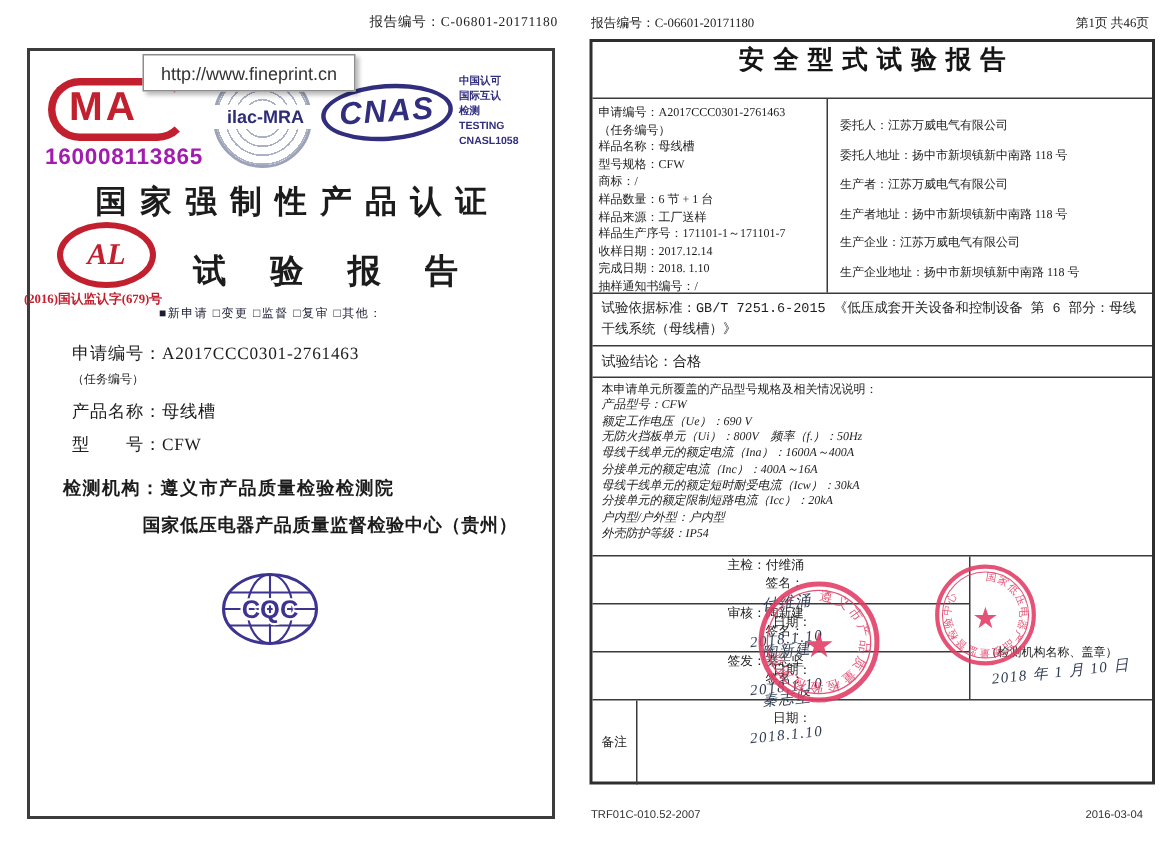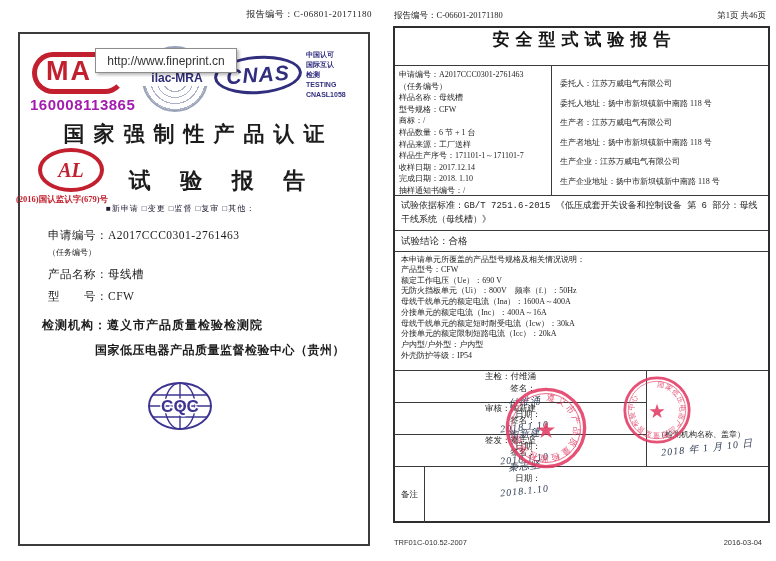--- a/index.html
+++ b/index.html
@@ -34,21 +34,21 @@
     border-radius:50%; display:flex; align-items:center; justify-content:center;
     transform:rotate(-4deg); }
   .cnas-text { font-family:"Liberation Sans",sans-serif; font-weight:bold; font-style:italic;
     font-size:21px; color:#312e7e; letter-spacing:1px; }
   .cnas-side { left:306px; top:50px; width:60px; font-family:"Liberation Sans",sans-serif;
     font-weight:bold; font-size:7px; line-height:10px; color:#312e7e; }
 
   .fineprint { left:95px; top:36px; width:142px; height:25px; background:#fff;
     border:1px solid #8d8d8d; box-shadow:2px 2px 3px rgba(0,0,0,.28);
     display:flex; align-items:center; justify-content:center;
-    font-family:"Liberation Sans",sans-serif; font-size:12px; color:#333; z-index:9;margin-top:12px; }
+    font-family:"Liberation Sans",sans-serif; font-size:12px; color:#333; z-index:9; }
 
   .lp-title1 { left:20px; top:120px; width:348px; text-align:center; font-size:21px;
     font-weight:600; letter-spacing:9px; text-indent:9px; color:#1c1c1c; }
 
   .cal-ellipse { left:38px; top:148px; width:66px; height:44px; border:4px solid #c2202e;
     border-radius:50%; display:flex; align-items:center; justify-content:center; }
   .cal-text { font-weight:bold; font-style:italic; font-size:20px; color:#c2202e; }
   .cal-caption { left:16px; top:194px; font-size:8.5px; font-weight:bold; color:#c2202e; }
 
   .lp-title2 { left:112px; top:166px; width:210px; text-align:center; font-size:22px;
@@ -82,21 +82,21 @@
   .client-line{ font-size:8px; line-height:19.5px; color:#1d1d1d; white-space:nowrap; }
 
   .rp-standard-row { top:168px; height:35px; padding:3px 8px 0 6px;font-family:Liberation Mono, monospace; }
   .standard-text { font-size:9px; line-height:14px; color:#1d1d1d; }
 
   .rp-conclusion-row { top:203px; height:21px; padding:4px 6px 0 6px; }
   .conclusion-text { font-size:9.5px; color:#1d1d1d; }
 
   .rp-details-row { top:224px; height:119px; padding:2px 6px 0 6px; overflow:hidden; }
   .details-title { font-size:8px; line-height:11px; color:#1d1d1d; }
-  .detail-line  { font-size:8px; line-height:10.7px; color:#1d1d1d; white-space:nowrap; }
+  .detail-line  { font-size:8px; line-height:10.7px; color:#1d1d1d; white-space:nowrap;font-style:italic; }
 
   .rp-sign-block { top:343px; height:96px; display:flex; border-bottom:1px solid #3a3a3a;
     position:absolute; width:100%; }
   .sign-left { width:252px; border-right:1px solid #3a3a3a; }
   .sign-row { height:32px; border-bottom:1px solid #3a3a3a; display:flex; align-items:center;
     padding-left:7px; font-size:8.5px; color:#1d1d1d;flex-direction:column; }
   .sign-row:last-child { border-bottom:none; }
   .sign-role { width:78px; }
   .sign-label { margin-right:2px; }
   .script { font-style:italic; color:#2e3a52; display:inline-block; transform:rotate(-6deg);

